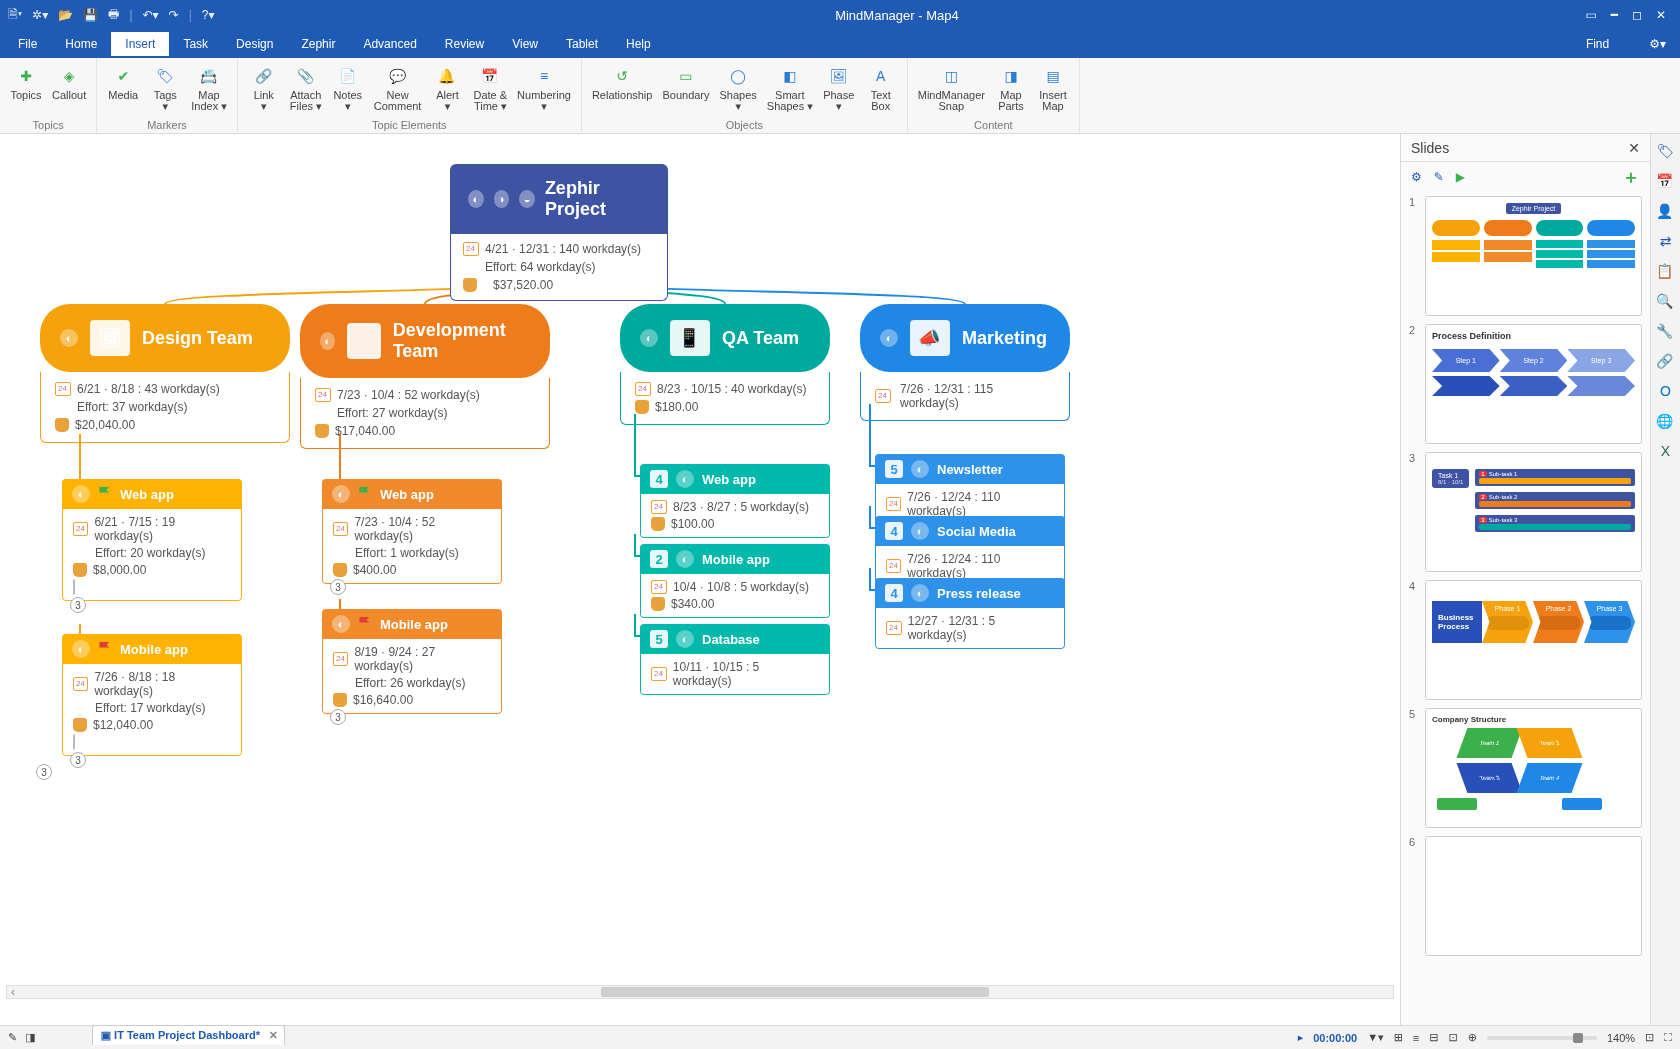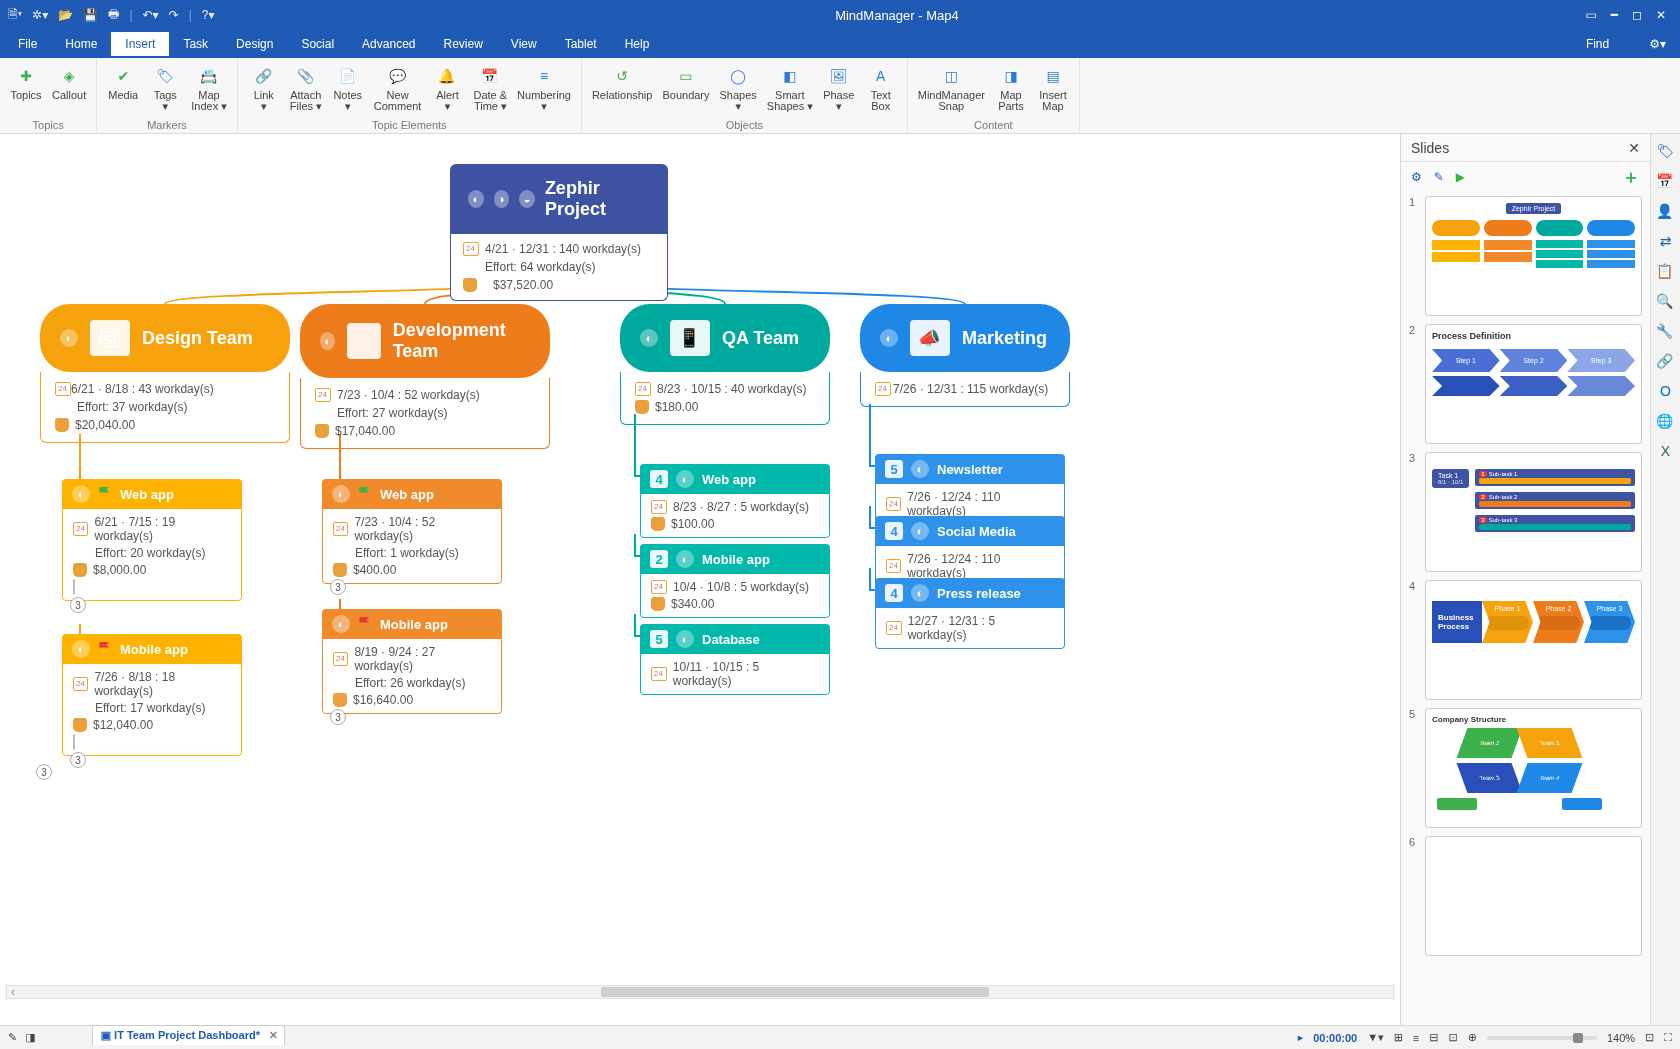--- a/index.html
+++ b/index.html
@@ -105,21 +105,21 @@
     <span>✕</span>
   </div>
 </div>
 
 <div class="menubar">
   <div class="menuitem">File</div>
   <div class="menuitem">Home</div>
   <div class="menuitem active">Insert</div>
   <div class="menuitem">Task</div>
   <div class="menuitem">Design</div>
-  <div class="menuitem">Social</div>
+  <div class="menuitem">Zephir</div>
   <div class="menuitem">Advanced</div>
   <div class="menuitem">Review</div>
   <div class="menuitem">View</div>
   <div class="menuitem">Tablet</div>
   <div class="menuitem">Help</div>
   <div class="find">Find</div>
   <span style="padding-right:10px;cursor:pointer">⚙▾</span>
 </div>
 
 <div class="ribbon" id="ribbon">
@@ -288,21 +288,21 @@
             </div>
           </div>
         </div>
         <div class="node" style="left: 40px; top: 170px; width: 250px;">
           <div class="team-head" style="background:#f5a20c">
             <span class="dot">◐</span>
             <div class="timg">🖼</div>
             <span>Design Team</span>
           </div>
   <div class="team-body" style="border-color:#f5a20c">
-            <div style="display:flex;align-items:center">
+            <div style="display:flex;gap:6px;align-items:center">
               <span class="caln"></span>
               <span>6/21 · 8/18 : 43 workday(s)</span>
             </div>
             <div style="padding-left:22px">Effort: 37 workday(s)</div>
             <div style="display:flex;gap:6px;align-items:center">
               <span class="bag"></span>
               <span>$20,040.00</span>
             </div>
           </div>
         </div>
@@ -341,21 +341,21 @@
             </div>
           </div>
         </div>
         <div class="node" style="left: 860px; top: 170px; width: 210px;">
           <div class="team-head" style="background:#1f87e5">
             <span class="dot">◐</span>
             <div class="timg">📣</div>
             <span>Marketing</span>
           </div>
   <div class="team-body" style="border-color:#1f87e5">
-            <div style="display:flex;gap:2px;align-items:center">
+            <div style="display:flex;gap:9px;align-items:center">
               <span class="caln"></span>
               <span>7/26 · 12/31 : 115 workday(s)</span>
             </div>
           </div>
         </div>
         <div class="node task" style="left: 62px; top: 345px; width: 180px;">
           <div class="task-head" style="background:#ffb300">
             <span class="dot">◐</span>
             <svg class="flag" viewBox="0 0 10 10">
               <path d="M1 0v10M1 0h7l-2 2 2 2H1" fill="#3cb04a"></path>

